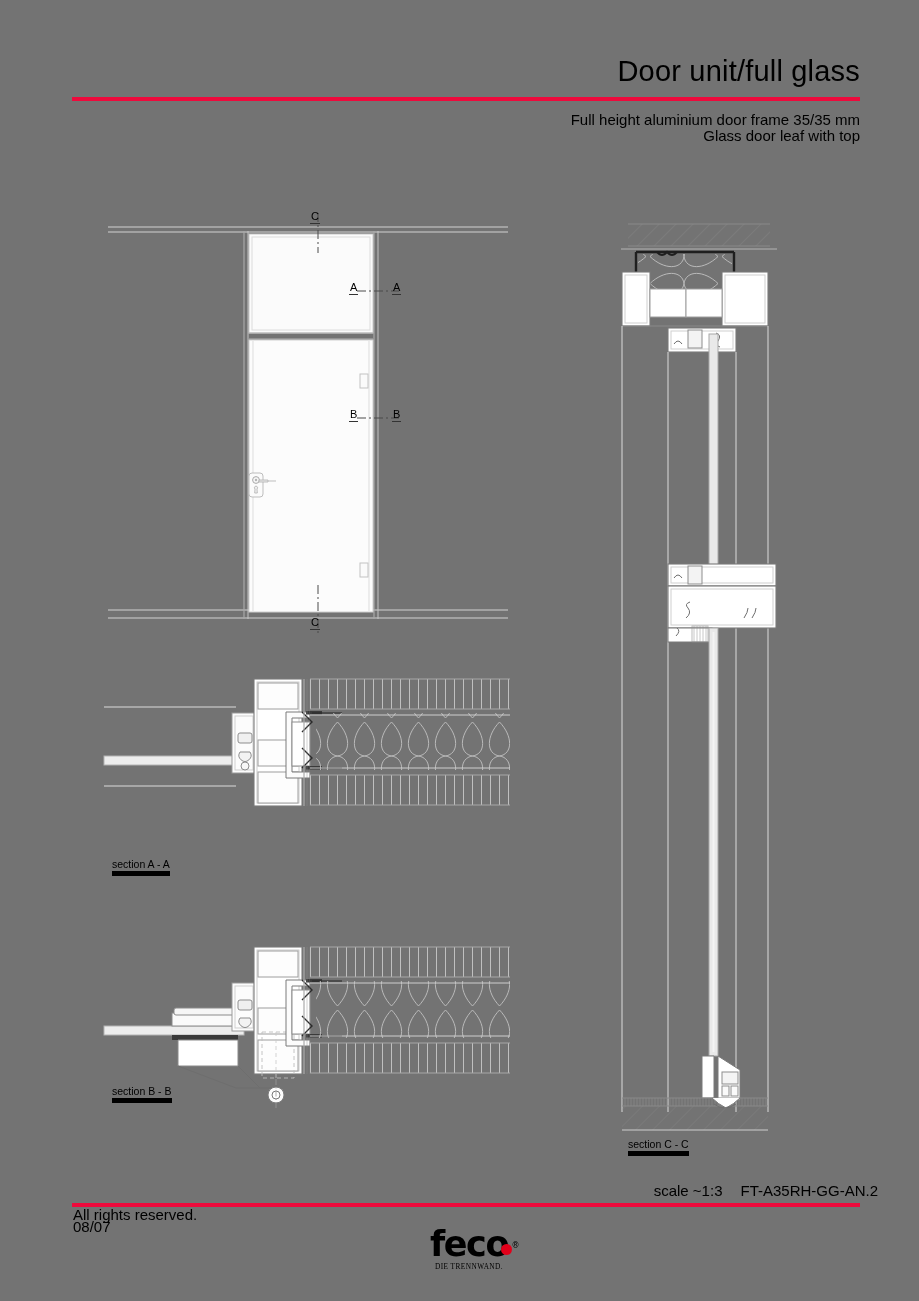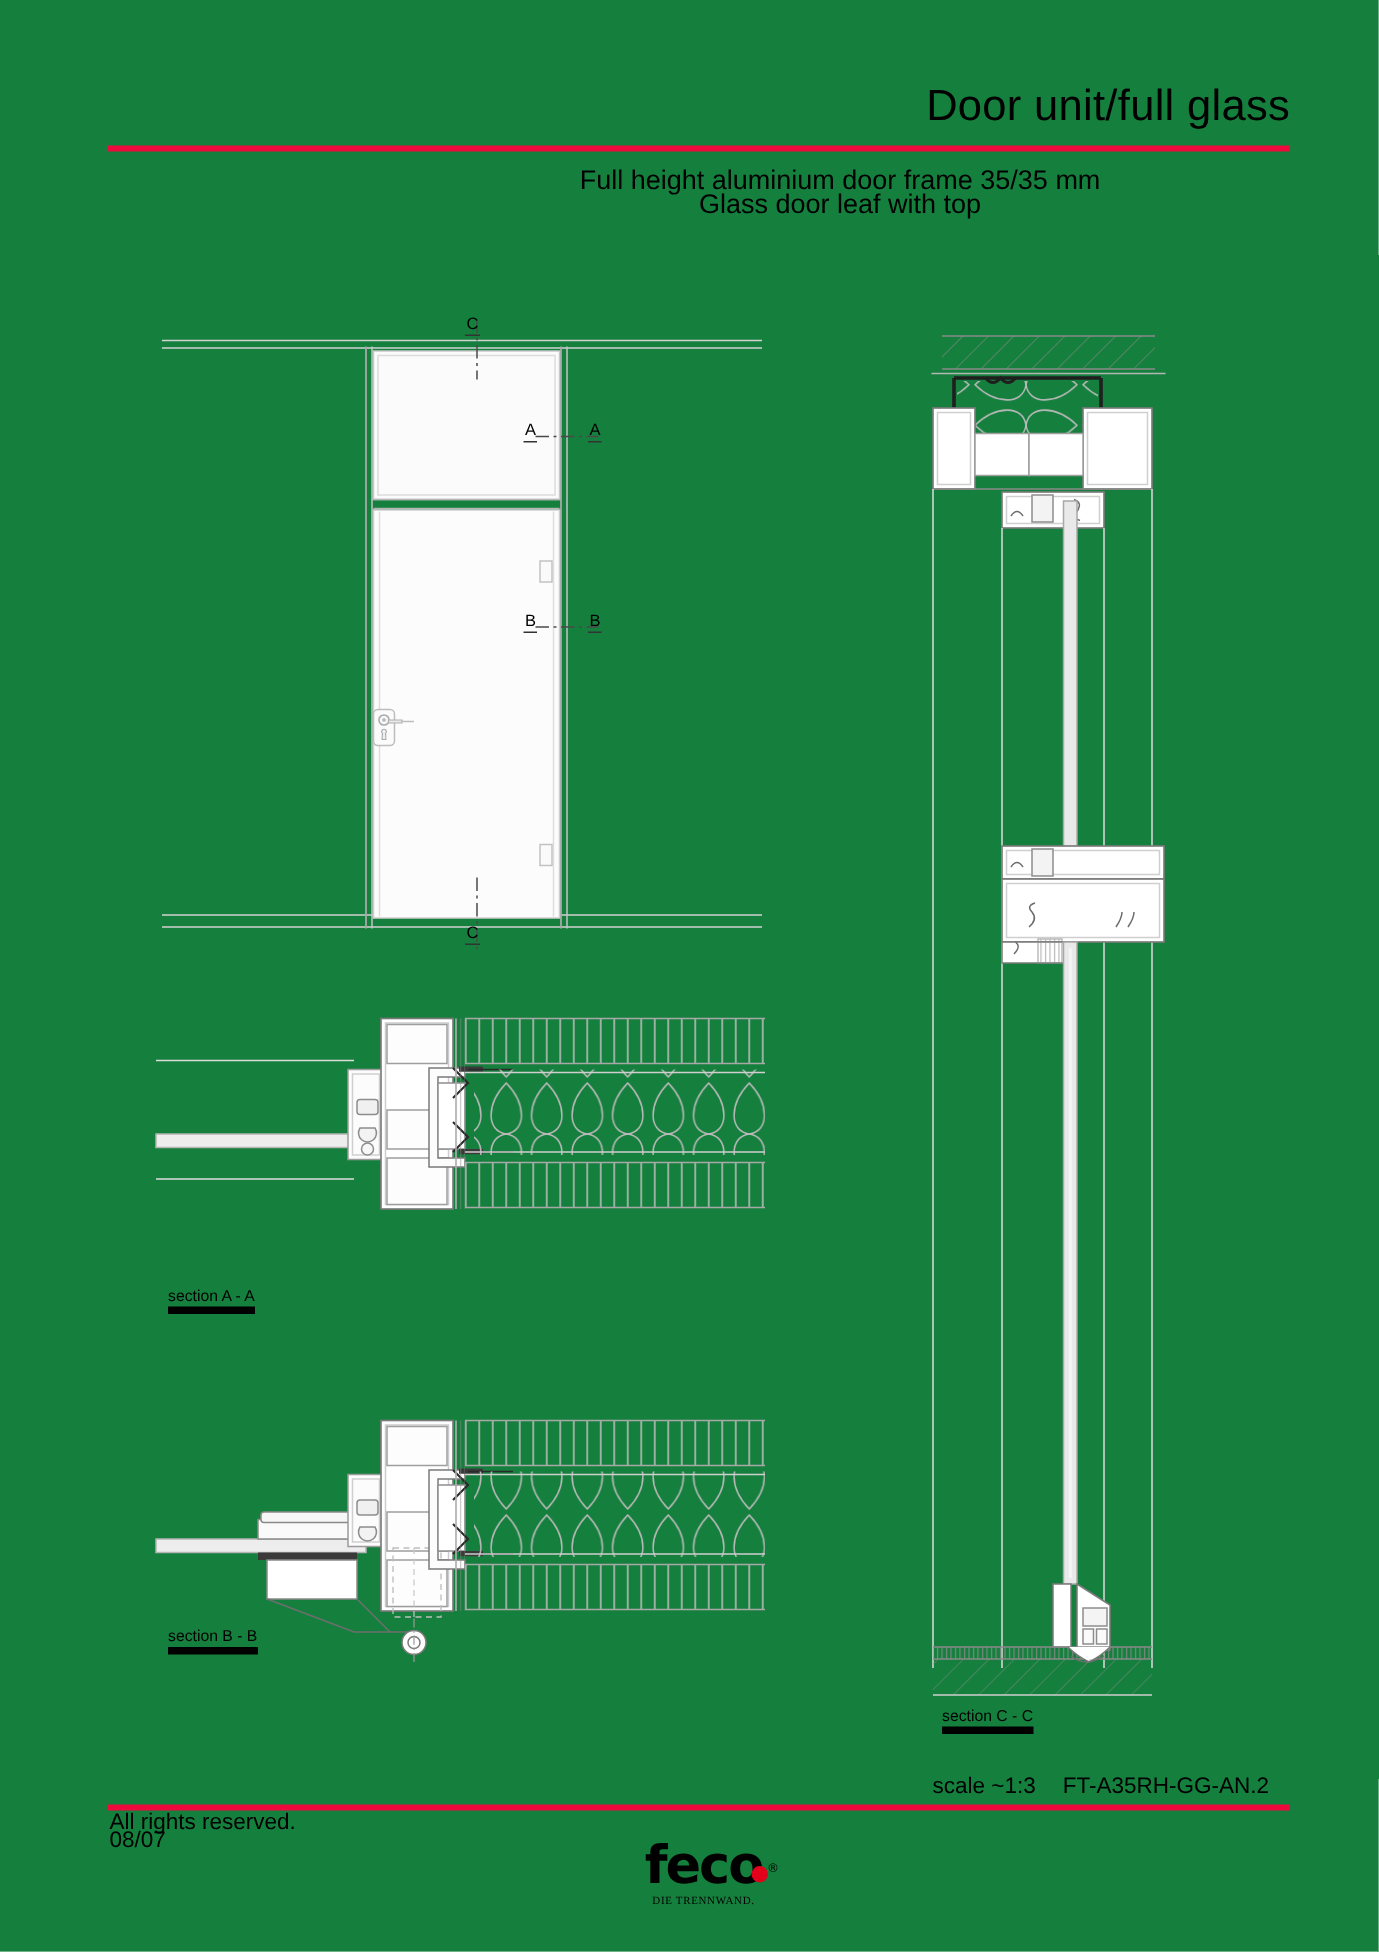--- a/index.html
+++ b/index.html
@@ -1,32 +1,32 @@
 <!DOCTYPE html>
 <html><head>
 <meta charset="utf-8">
 <style>
   html,body{margin:0;padding:0;background:#ffffff;}
   body{width:919px;height:1301px;position:relative;overflow:hidden;
        font-family:"Liberation Sans",sans-serif;color:#000;}
 
-  .page{position:absolute;inset:0;background:#15803d;}
+  .page{position:absolute;inset:0;background:#737373;}
 
   
   .title-block{position:absolute;left:0;top:0;width:919px;}
   .doc-title{position:absolute;right:59px;top:55px;font-size:29px;
              letter-spacing:.2px;white-space:nowrap;text-align:right;}
   .rule-top{position:absolute;left:72px;top:97px;width:788px;height:4px;
             background:#EE0A3C;}
   .subtitle{position:absolute;right:59px;top:112px;width:600px;
-            text-align:center;font-size:18px;line-height:16.4px;}
+            text-align:right;font-size:15px;line-height:16.4px;}
   .subtitle div{white-space:nowrap;}
 
   
-  .scale-line{position:absolute;right:73px;top:1182px;font-size:15px;
+  .scale-line{position:absolute;right:41px;top:1182px;font-size:15px;
               white-space:nowrap;text-align:right;}
   .scale-line .sp{display:inline-block;width:18px;}
   .rule-bot{position:absolute;left:72px;top:1203px;width:788px;height:3.5px;
             background:#EE0A3C;}
   .rights{position:absolute;left:73px;top:1209px;font-size:15px;
           line-height:12px;}
 
   .logo{position:absolute;left:421px;top:1228px;width:96px;text-align:center;}
   .logo-word{position:relative;font-size:35px;font-weight:bold;
              letter-spacing:-1.4px;line-height:32px;

